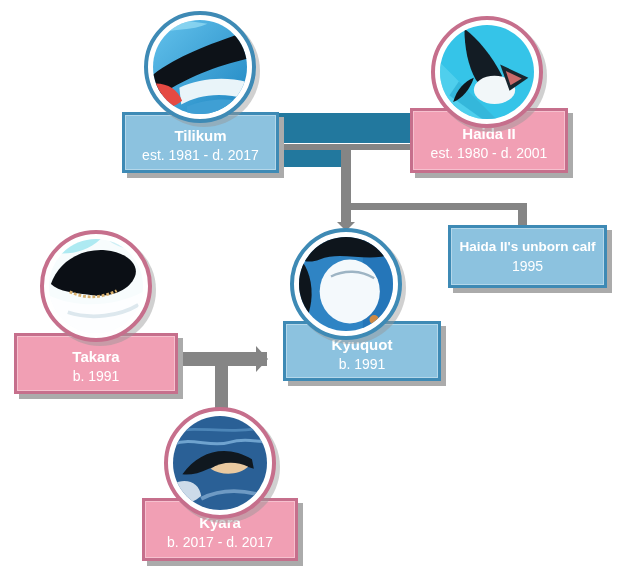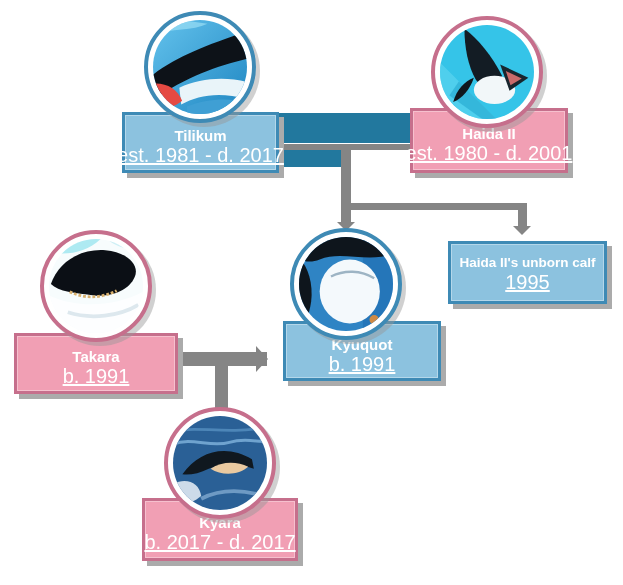--- a/index.html
+++ b/index.html
@@ -26,21 +26,21 @@
     position:absolute;box-sizing:border-box;z-index:3;
     display:flex;flex-direction:column;justify-content:center;align-items:center;
     text-align:center;color:#ffffff;cursor:pointer;
     border:3px solid;
     box-shadow:inset 0 0 0 1px rgba(255,255,255,.35), 5px 5px 0 #ababab;
   }
   .nodebox.blue{background:var(--blue-fill,#8cc2df);border-color:var(--blue-border,#3e8ab5);}
   .nodebox.pink{background:var(--pink-fill,#f19fb4);border-color:var(--pink-border,#c66f8c);}
   .node-title{font-size:15px;font-weight:700;line-height:20px;white-space:nowrap;}
   .node-title.small{font-size:13.5px;}
-  .node-dates{font-size:20px;line-height:19px;white-space:nowrap;text-decoration:underline;}
+  .node-dates{font-size:14px;line-height:19px;white-space:nowrap;}
   .withphoto{padding-top:6px;}
   
   .avatar{
     position:absolute;z-index:4;box-sizing:border-box;
     width:112px;height:112px;border-radius:50%;
     background:#ffffff;padding:5px;border:4px solid;cursor:pointer;
     box-shadow:4px 4px 0 rgba(150,150,150,.45);
   }
   .avatar.blue{border-color:var(--blue-border,#4190bc);}
   .avatar.pink{border-color:var(--pink-border,#c9718e);}
@@ -68,21 +68,21 @@
   <div class="nodebox blue withphoto" style="left:122px;top:112px;width:157px;height:61px;">
     <div class="node-title">Tilikum</div>
     <div class="node-dates">est. 1981 - d. 2017</div>
   </div>
 
   <div class="nodebox pink withphoto" style="left:410px;top:108px;width:158px;height:65px;text-align:right;">
     <div class="node-title">Haida II</div>
     <div class="node-dates">est. 1980 - d. 2001</div>
   </div>
 
-  <div class="nodebox blue" style="left:448px;top:225px;width:159px;height:63px;margin-top:16px;">
+  <div class="nodebox blue" style="left:448px;top:225px;width:159px;height:63px;">
     <div class="node-title small">Haida II's unborn calf</div>
     <div class="node-dates">1995</div>
   </div>
 
   <div class="nodebox pink withphoto" style="left:14px;top:333px;width:164px;height:61px;text-align:right;">
     <div class="node-title">Takara</div>
     <div class="node-dates">b. 1991</div>
   </div>
 
   <div class="nodebox blue withphoto" style="left:267px;top:321px;width:158px;height:60px;margin-left:16px;">

